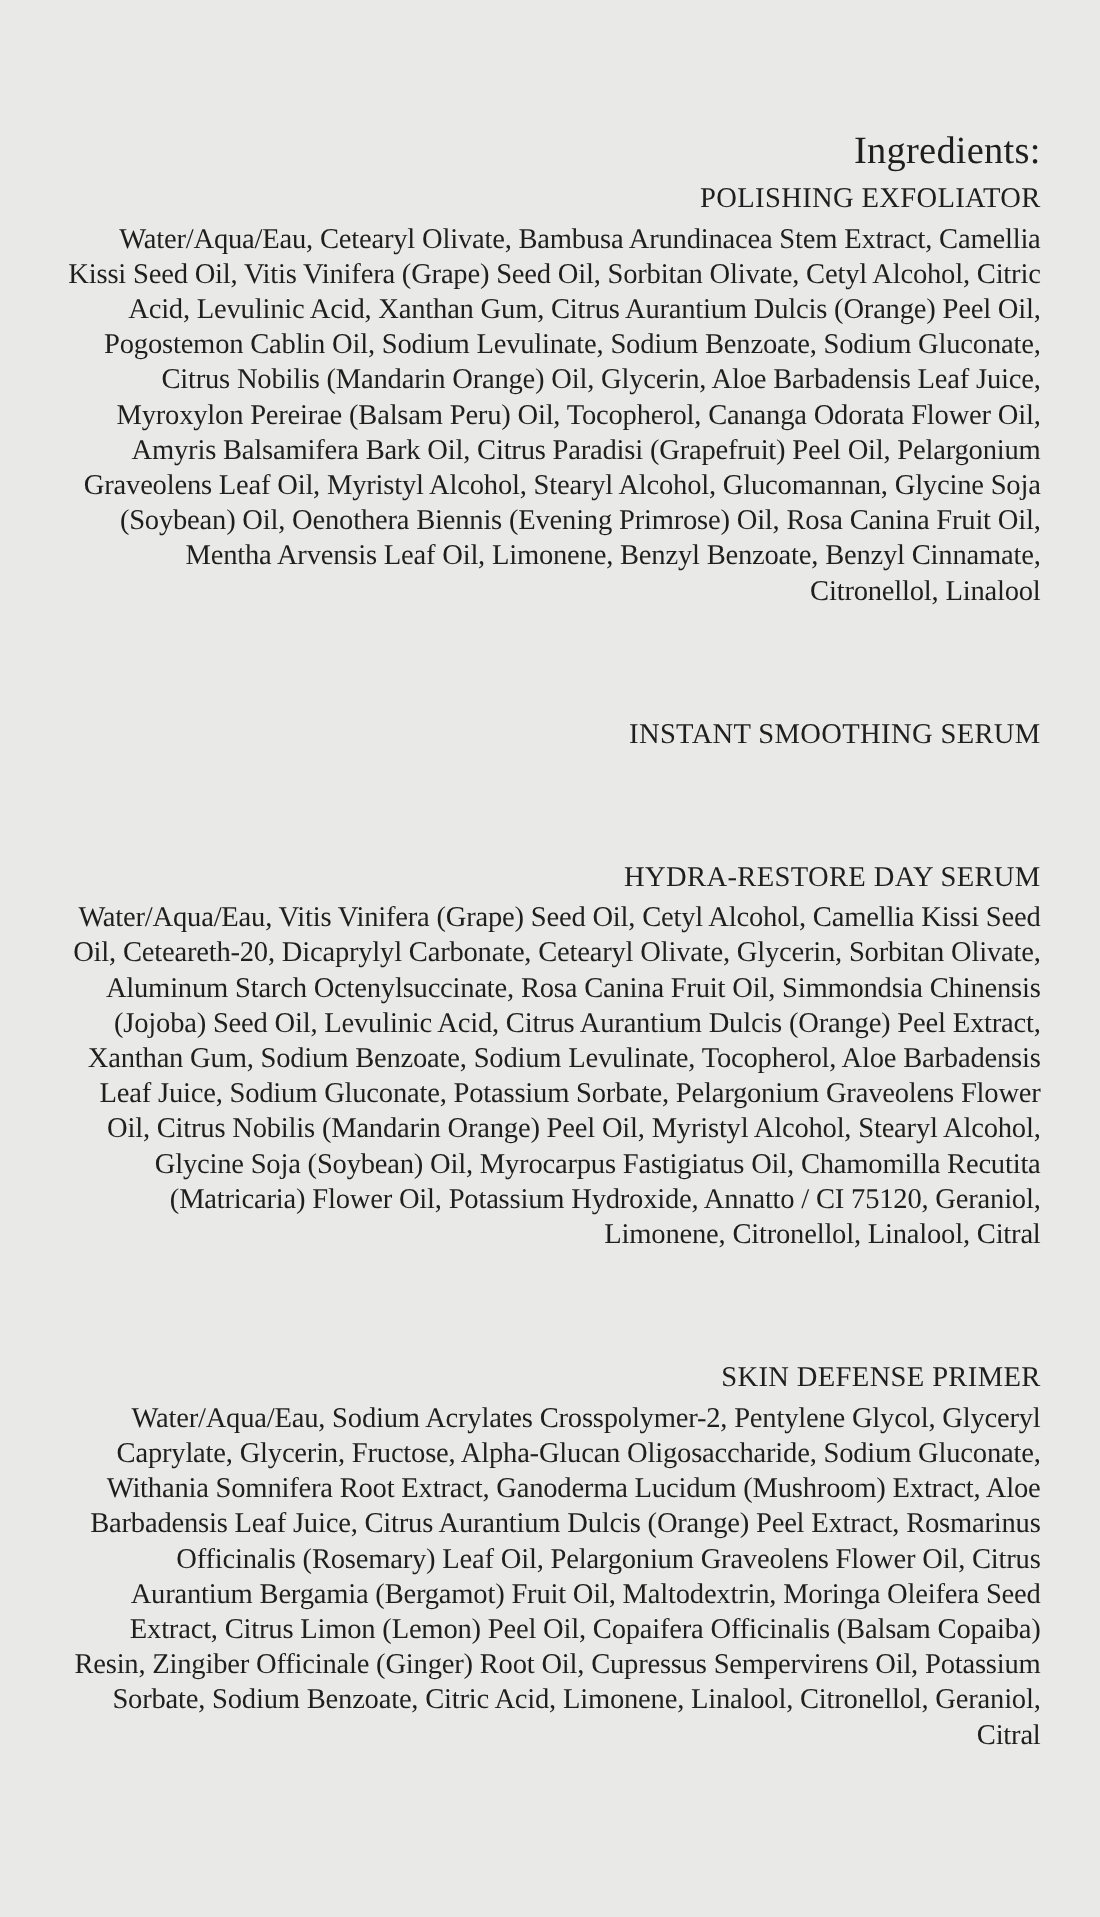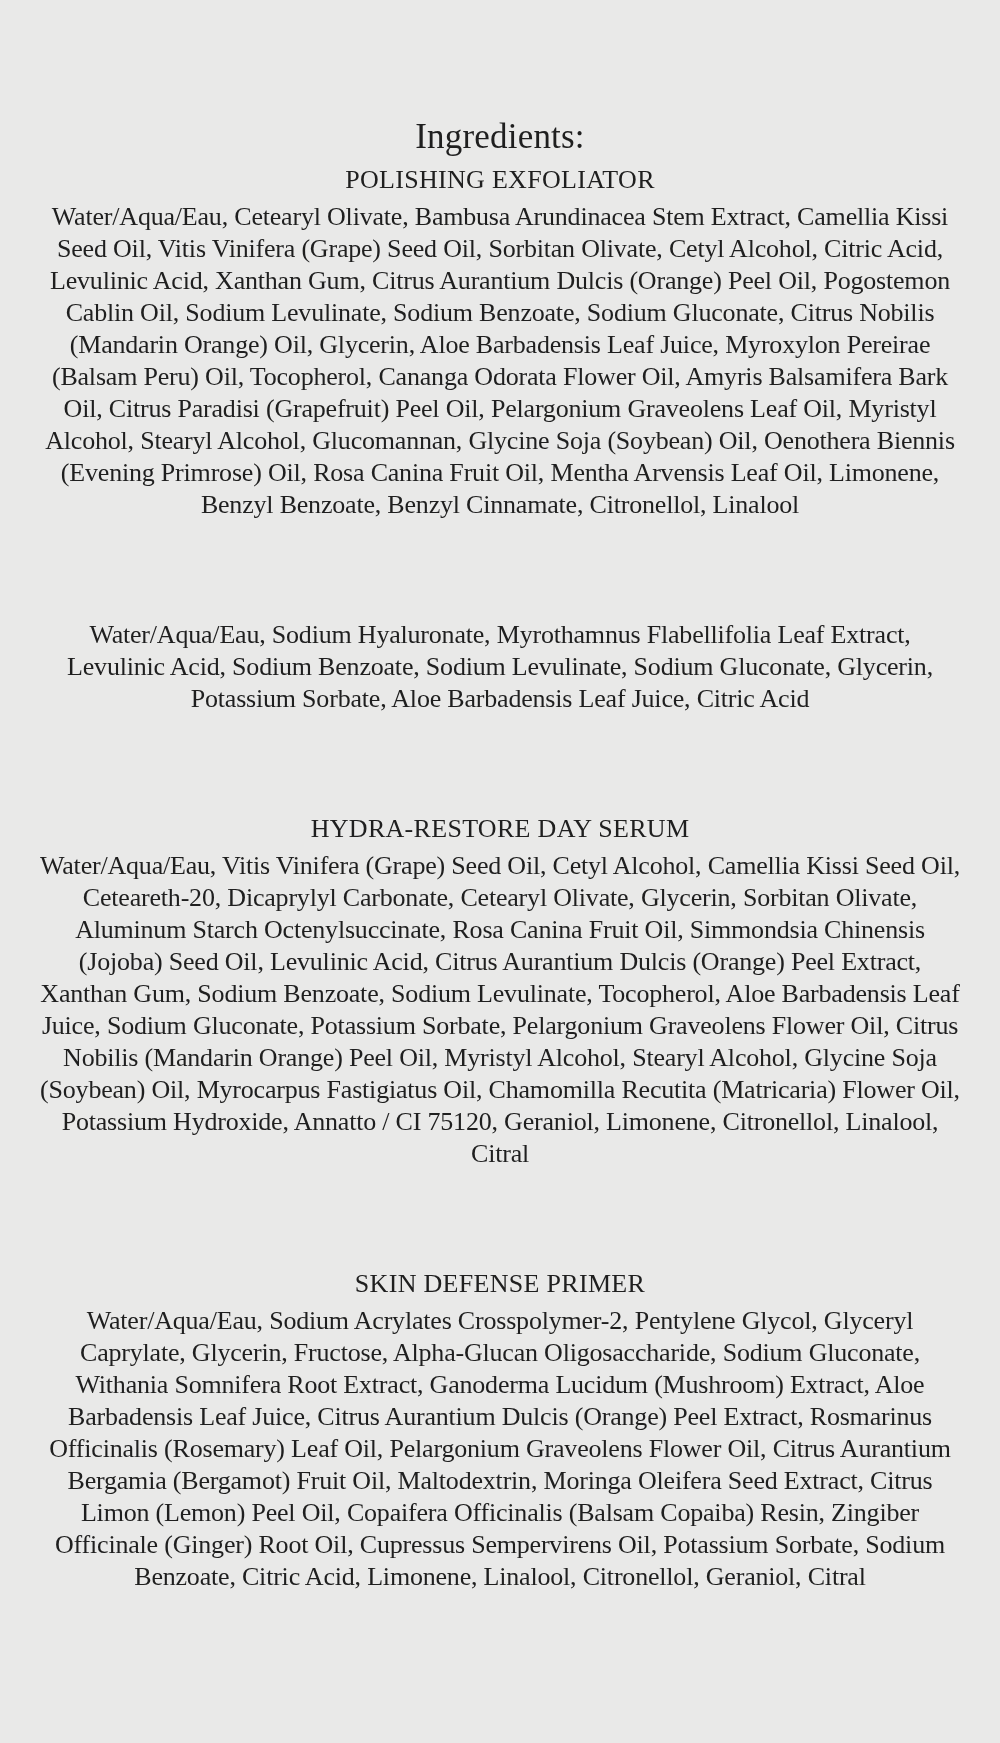--- a/index.html
+++ b/index.html
@@ -11,22 +11,22 @@
     min-height: 1743px;
     background: #e9e9e8;
     color: #1f1f1f;
     font-family: "Liberation Serif", serif;
     -webkit-font-smoothing: antialiased;
   }
   .page {
     box-sizing: border-box;
     width: 1000px;
     min-height: 1743px;
-    padding: 116px 32px 120px;
-    text-align: center;
+    padding: 116px 54px 120px;
+    text-align: right;
   }
   .title {
     font-weight: 400;
     font-size: 35px;
     line-height: 42px;
     margin: 0 0 6px;
     letter-spacing: 0.2px;
   }
   .product {
     margin: 0 0 98px;
@@ -55,21 +55,21 @@
 <main class="page">
 
   <h1 class="title">Ingredients:</h1>
 
   <section class="product">
     <h2 class="product-name">POLISHING EXFOLIATOR</h2>
     <p class="ingredients">Water/Aqua/Eau, Cetearyl Olivate, Bambusa Arundinacea Stem Extract, Camellia Kissi Seed Oil, Vitis Vinifera (Grape) Seed Oil, Sorbitan Olivate, Cetyl Alcohol, Citric Acid, Levulinic Acid, Xanthan Gum, Citrus Aurantium Dulcis (Orange) Peel Oil, Pogostemon Cablin Oil, Sodium Levulinate, Sodium Benzoate, Sodium Gluconate, Citrus Nobilis (Mandarin Orange) Oil, Glycerin, Aloe Barbadensis Leaf Juice, Myroxylon Pereirae (Balsam Peru) Oil, Tocopherol, Cananga Odorata Flower Oil, Amyris Balsamifera Bark Oil, Citrus Paradisi (Grapefruit) Peel Oil, Pelargonium Graveolens Leaf Oil, Myristyl Alcohol, Stearyl Alcohol, Glucomannan, Glycine Soja (Soybean) Oil, Oenothera Biennis (Evening Primrose) Oil, Rosa Canina Fruit Oil, Mentha Arvensis Leaf Oil, Limonene, Benzyl Benzoate, Benzyl Cinnamate, Citronellol, Linalool</p>
   </section>
 
   <section class="product">
-    <p class="ingredients">Water/Aqua/Eau, Sodium Hyaluronate, Myrothamnus Flabellifolia Leaf Extract, Levulinic Acid, Sodium Benzoate, Sodium Levulinate, Sodium Gluconate, Glycerin, Potassium Sorbate, Aloe Barbadensis Leaf Juice, Citric Acid</p>
+    <h2 class="product-name">INSTANT SMOOTHING SERUM</h2>
   </section>
 
   <section class="product">
     <h2 class="product-name">HYDRA-RESTORE DAY SERUM</h2>
     <p class="ingredients">Water/Aqua/Eau, Vitis Vinifera (Grape) Seed Oil, Cetyl Alcohol, Camellia Kissi Seed Oil, Ceteareth-20, Dicaprylyl Carbonate, Cetearyl Olivate, Glycerin, Sorbitan Olivate, Aluminum Starch Octenylsuccinate, Rosa Canina Fruit Oil, Simmondsia Chinensis (Jojoba) Seed Oil, Levulinic Acid, Citrus Aurantium Dulcis (Orange) Peel Extract, Xanthan Gum, Sodium Benzoate, Sodium Levulinate, Tocopherol, Aloe Barbadensis Leaf Juice, Sodium Gluconate, Potassium Sorbate, Pelargonium Graveolens Flower Oil, Citrus Nobilis (Mandarin Orange) Peel Oil, Myristyl Alcohol, Stearyl Alcohol, Glycine Soja (Soybean) Oil, Myrocarpus Fastigiatus Oil, Chamomilla Recutita (Matricaria) Flower Oil, Potassium Hydroxide, Annatto / CI 75120, Geraniol, Limonene, Citronellol, Linalool, Citral</p>
   </section>
 
   <section class="product">
     <h2 class="product-name">SKIN DEFENSE PRIMER</h2>
     <p class="ingredients">Water/Aqua/Eau, Sodium Acrylates Crosspolymer-2, Pentylene Glycol, Glyceryl Caprylate, Glycerin, Fructose, Alpha-Glucan Oligosaccharide, Sodium Gluconate, Withania Somnifera Root Extract, Ganoderma Lucidum (Mushroom) Extract, Aloe Barbadensis Leaf Juice, Citrus Aurantium Dulcis (Orange) Peel Extract, Rosmarinus Officinalis (Rosemary) Leaf Oil, Pelargonium Graveolens Flower Oil, Citrus Aurantium Bergamia (Bergamot) Fruit Oil, Maltodextrin, Moringa Oleifera Seed Extract, Citrus Limon (Lemon) Peel Oil, Copaifera Officinalis (Balsam Copaiba) Resin, Zingiber Officinale (Ginger) Root Oil, Cupressus Sempervirens Oil, Potassium Sorbate, Sodium Benzoate, Citric Acid, Limonene, Linalool, Citronellol, Geraniol, Citral</p>

